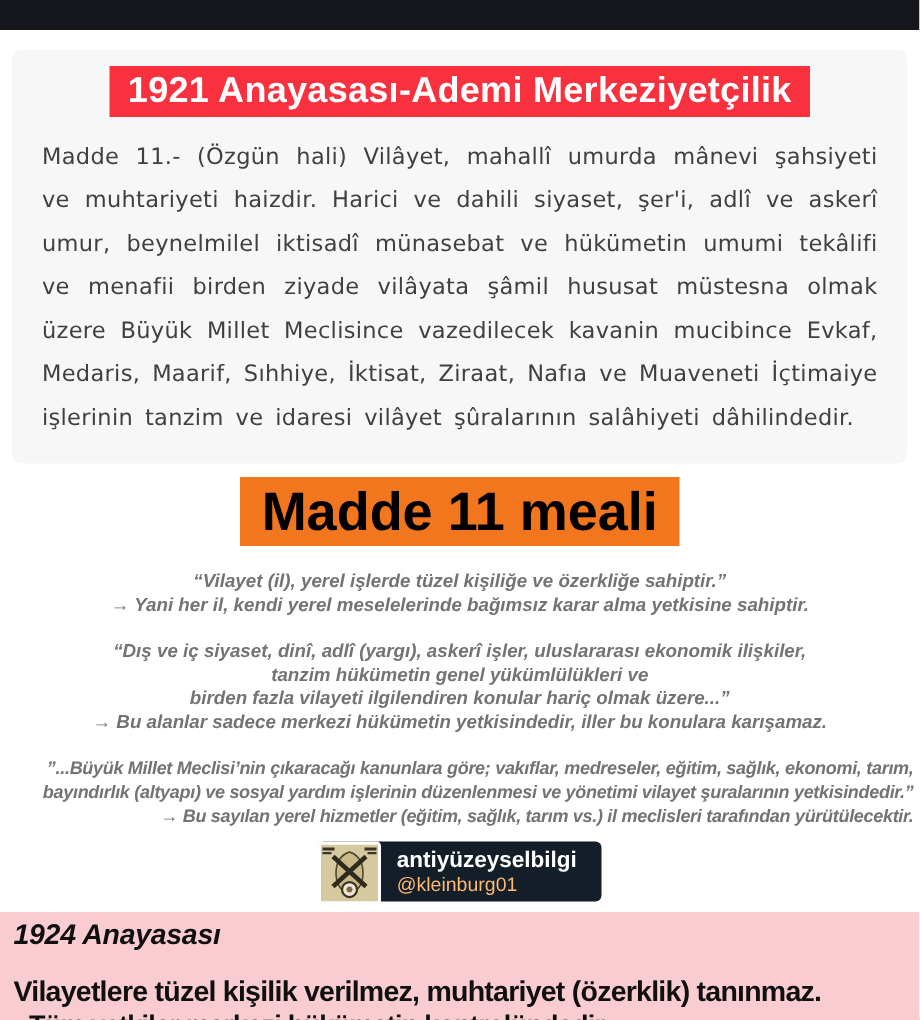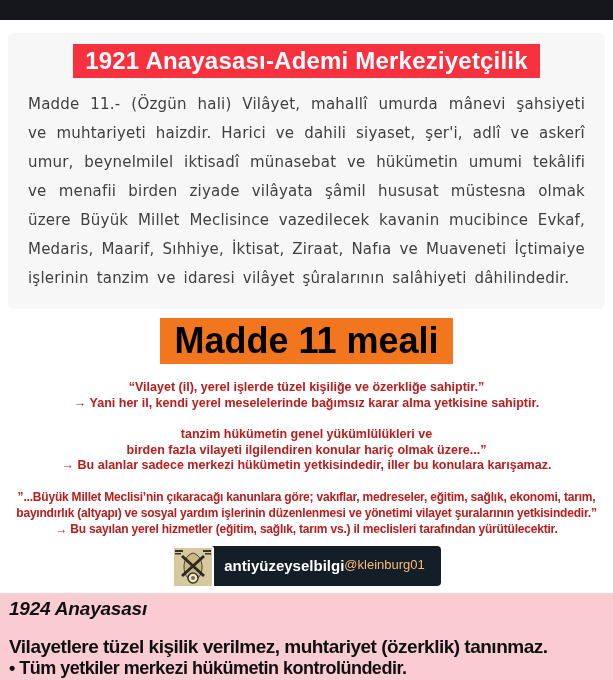--- a/index.html
+++ b/index.html
@@ -46,32 +46,34 @@
     display:inline-block;
     background:#f2761d;
     color:#000000;
     font-weight:bold;
     font-size:36px;
     line-height:46px;
     padding:0 14px;
   }
   .red-block {
     text-align:center;
-    color:#b91c1c;
+    color:#737373;
     font-weight:bold;
+    font-style:italic;
     font-size:12.5px;
     line-height:15.5px;
     margin-top:16px;
   }
   .red-block.wide {
     font-size:12px;
     letter-spacing:-0.2px;
     line-height:16px;
     margin-top:15px;
     padding:0 4px;
+    text-align:right;
   }
   .badge-row { display:flex; justify-content:center; margin-top:9px; }
   .badge {
     display:flex;
     align-items:center;
     background:#141e29;
     border-radius:4px;
     height:40px;
     padding-right:16px;
     cursor:pointer;
@@ -79,21 +81,21 @@
   .avatar {
     width:42px; height:42px;
     background:#ffffff;
     border-radius:3px;
     padding:2px;
     display:block;
     position:relative;
     top:1px;
   }
   .avatar svg { display:block; width:38px; height:38px; }
-  .badge-text { margin-left:10px; display:flex; flex-direction:row; justify-content:center; }
+  .badge-text { margin-left:10px; display:flex; flex-direction:column; justify-content:center; }
   .badge-name { color:#ffffff; font-weight:bold; font-size:15px; line-height:17px; }
   .badge-handle { color:#fdba74; font-size:13px; line-height:15px; }
   .pink {
     margin-top:7px;
     background:#f9ccd2;
     padding:3px 9px 6px 9px;
     color:#101010;
     font-weight:bold;
   }
   .pink-title { font-size:19px; line-height:26px; letter-spacing:-0.2px;font-style:italic; }
@@ -117,20 +119,21 @@
   <div class="meal-wrap">
     <span class="meal-heading">Madde 11 meali</span>
   </div>
 
   <div class="red-block">
     <div>“Vilayet (il), yerel işlerde tüzel kişiliğe ve özerkliğe sahiptir.”</div>
     <div>→ Yani her il, kendi yerel meselelerinde bağımsız karar alma yetkisine sahiptir.</div>
   </div>
 
   <div class="red-block">
+    <div>“Dış ve iç siyaset, dinî, adlî (yargı), askerî işler, uluslararası ekonomik ilişkiler,</div>
     <div>tanzim hükümetin genel yükümlülükleri ve</div>
     <div>birden fazla vilayeti ilgilendiren konular hariç olmak üzere...”</div>
     <div>→ Bu alanlar sadece merkezi hükümetin yetkisindedir, iller bu konulara karışamaz.</div>
   </div>
 
   <div class="red-block wide">
     <div>”...Büyük Millet Meclisi’nin çıkaracağı kanunlara göre; vakıflar, medreseler, eğitim, sağlık, ekonomi, tarım,</div>
     <div>bayındırlık (altyapı) ve sosyal yardım işlerinin düzenlenmesi ve yönetimi vilayet şuralarının yetkisindedir.”</div>
     <div>→ Bu sayılan yerel hizmetler (eğitim, sağlık, tarım vs.) il meclisleri tarafından yürütülecektir.</div>
   </div>

